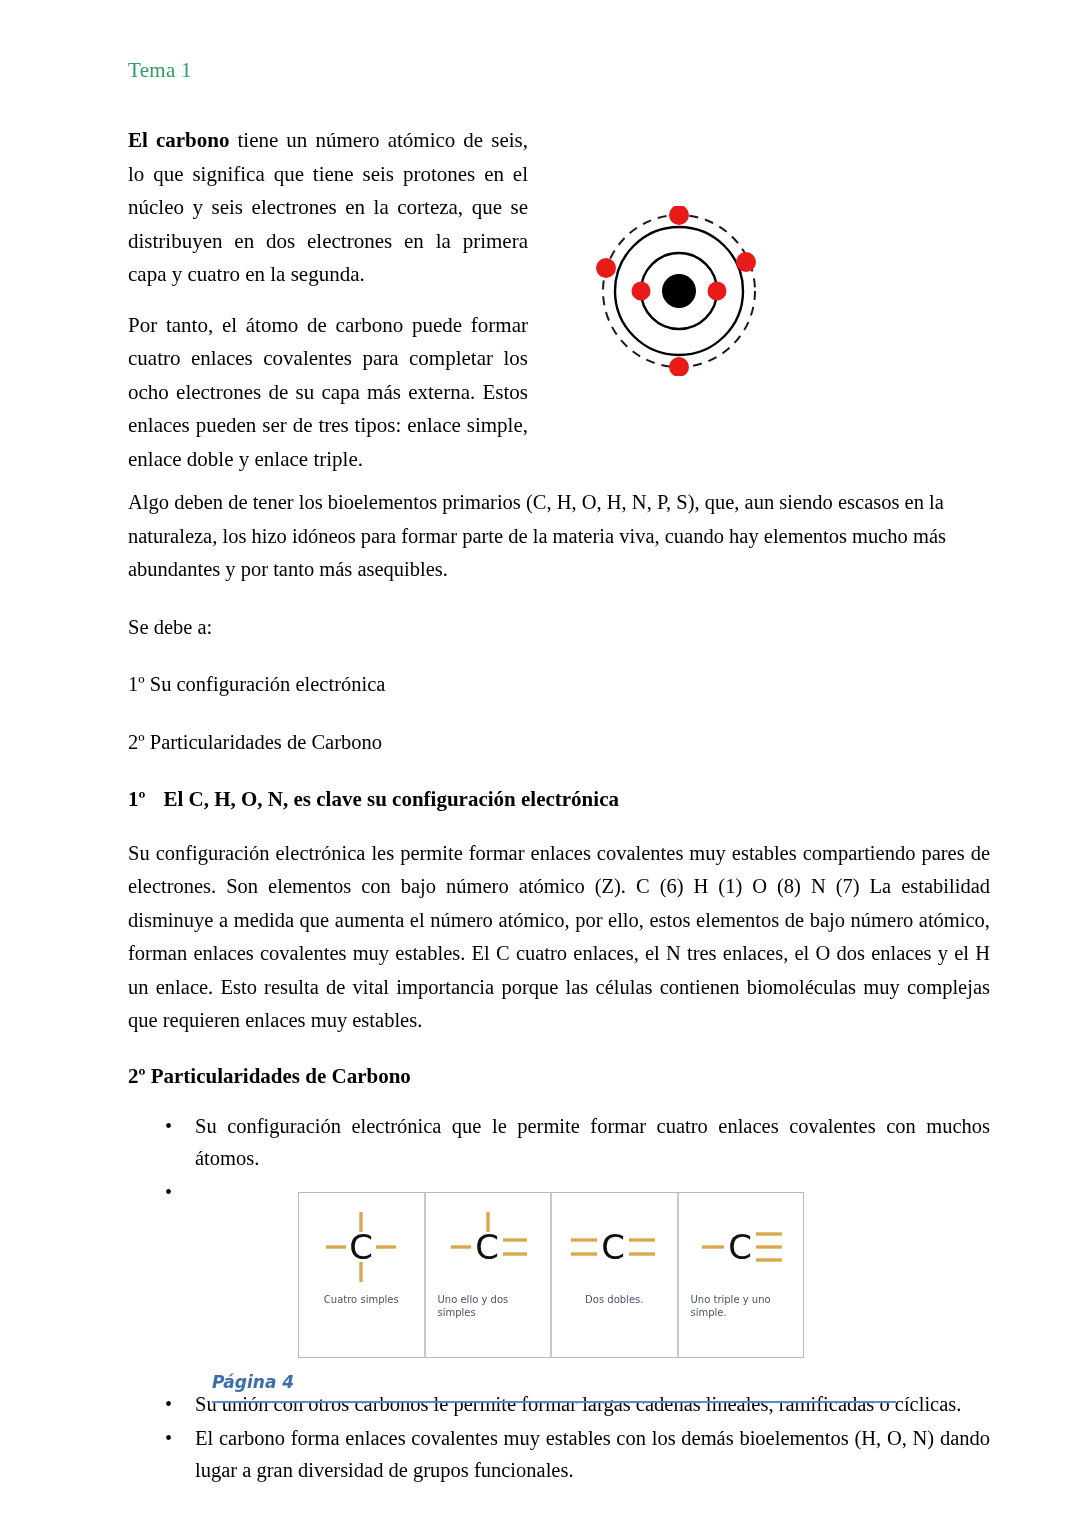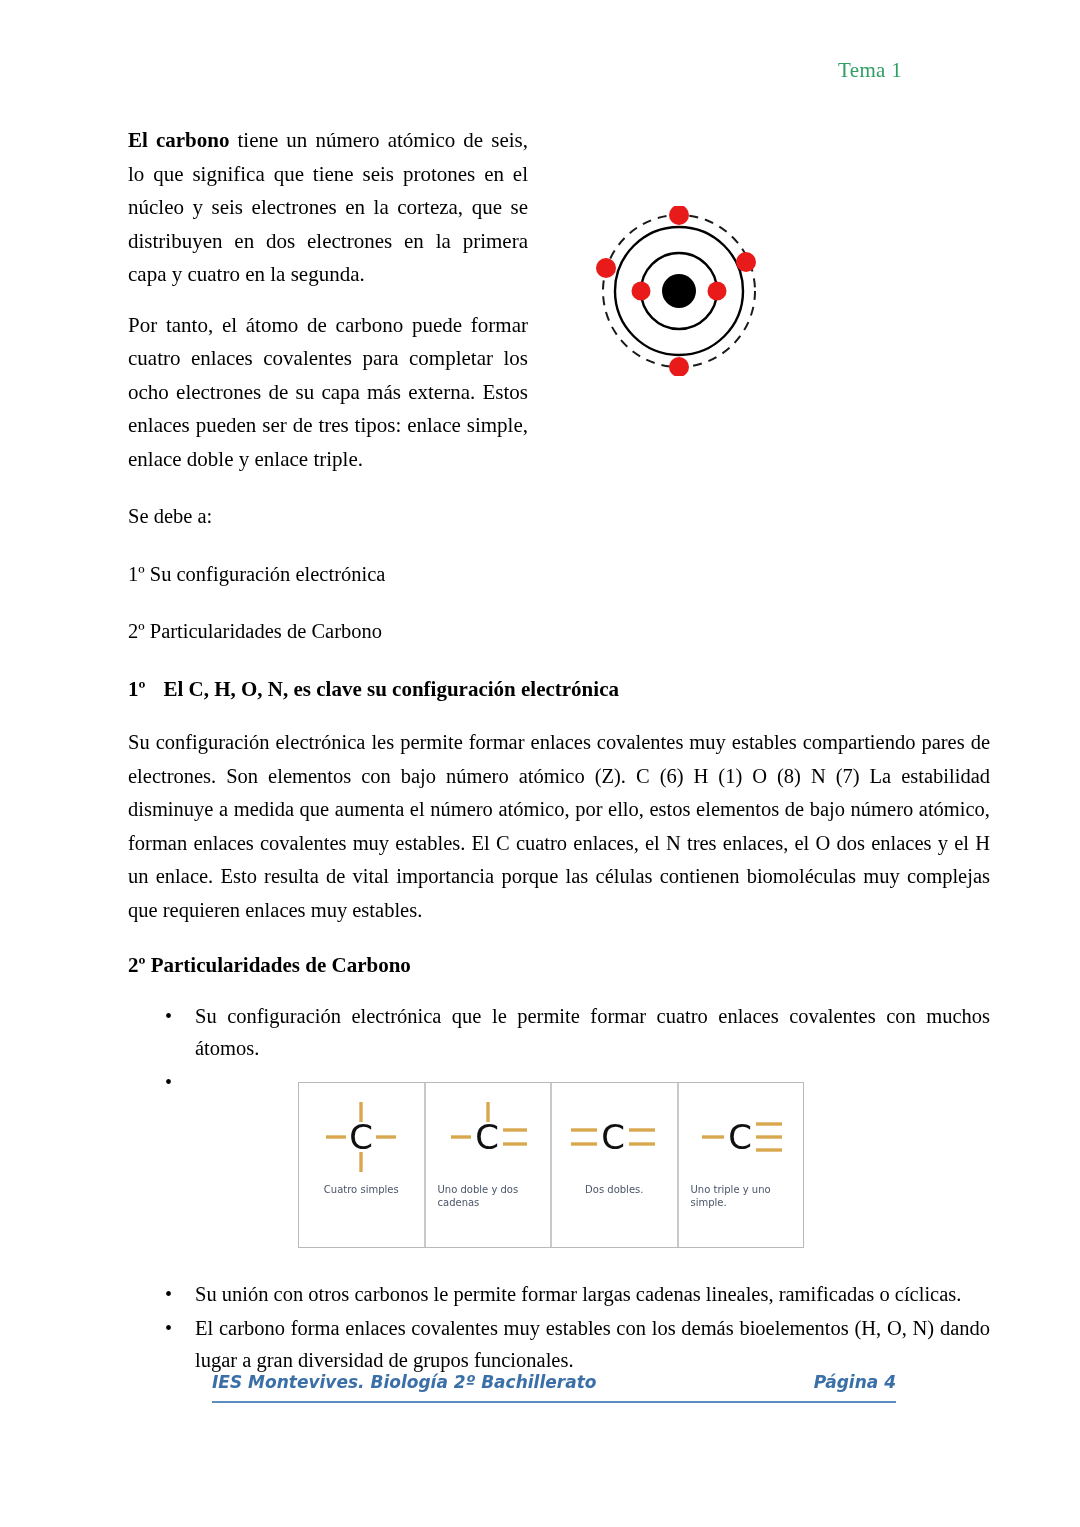--- a/index.html
+++ b/index.html
@@ -22,21 +22,21 @@
     background: #ffffff;
   }
 
   
   .header {
     position: absolute;
     top: 58px;
     left: 128px;
     right: 100px;
     height: 28px;
-    text-align: right;
+    text-align: left;
   }
   .header-title {
     font-family: "Liberation Serif", "DejaVu Serif", serif;
     font-size: 21px;
     color: #2e9e62;
     letter-spacing: 0.3px;
     padding-right: 78px;
   }
 
   
@@ -222,20 +222,21 @@
         </svg>
       </div>
 
       <div class="intro-col">
         <p><span class="bold">El carbono</span><span> tiene un número atómico de seis, lo que significa que tiene seis protones en el núcleo y seis electrones en la corteza, que se distribuyen en dos electrones en la primera capa y cuatro en la segunda.</span></p>
         <p>Por tanto, el átomo de carbono puede formar cuatro enlaces covalentes para completar los ocho electrones de su capa más externa. Estos enlaces pueden ser de tres tipos: enlace simple, enlace doble y enlace triple.</p>
       </div>
 
     </div>
 
+    <p class="body-text last-left" style="margin-top:10px;">Algo deben de tener los bioelementos primarios (C, H, O, H, N, P, S), que, aun siendo escasos en la naturaleza, los hizo idóneos para formar parte de la materia viva, cuando hay elementos mucho más abundantes y por tanto más asequibles.</p>
 
     <p class="plain-line" style="margin-top:24px;">Se debe a:</p>
     <p class="plain-line" style="margin-top:24px;">1º Su configuración electrónica</p>
     <p class="plain-line" style="margin-top:24px;">2º Particularidades de Carbono</p>
 
     <h2 class="section-heading" style="margin-top:24px;">
       <span class="heading-num">1º</span><span>El  C, H, O, N,  es clave su configuración electrónica</span>
     </h2>
 
     <p class="body-text" style="margin-top:20px;">Su configuración electrónica les permite formar enlaces covalentes muy estables compartiendo pares de electrones. Son elementos con bajo número atómico (Z).  C (6)    H (1)    O (8)    N (7) La estabilidad disminuye a medida que aumenta el número atómico, por ello, estos elementos de bajo número atómico, forman enlaces covalentes muy estables. El C cuatro enlaces, el N  tres enlaces, el O dos enlaces y el H un enlace. Esto resulta de vital importancia porque las células contienen biomoléculas muy complejas que requieren enlaces muy estables.</p>
@@ -269,21 +270,21 @@
           <svg width="110" height="92" viewBox="0 0 110 92" xmlns="http://www.w3.org/2000/svg">
             <g stroke="#d9a84e" stroke-width="3.4" stroke-linecap="butt">
               <line x1="18" y1="46" x2="38" y2="46"></line>
               <line x1="55" y1="11" x2="55" y2="31"></line>
               <line x1="70" y1="39" x2="94" y2="39"></line>
               <line x1="70" y1="53" x2="94" y2="53"></line>
             </g>
             <text x="54" y="58" text-anchor="middle" font-family="DejaVu Sans, Liberation Sans, sans-serif" font-size="34" fill="#111111">C</text>
           </svg>
         </div>
-        <div class="bond-caption">Uno doble y dos cadenas</div>
+        <div class="bond-caption">Uno ello y dos simples</div>
       </div>
 
       <div class="bond-panel center-cap">
         <div class="bond-art">
           <svg width="110" height="92" viewBox="0 0 110 92" xmlns="http://www.w3.org/2000/svg">
             <g stroke="#d9a84e" stroke-width="3.4" stroke-linecap="butt">
               <line x1="12" y1="39" x2="38" y2="39"></line>
               <line x1="12" y1="53" x2="38" y2="53"></line>
               <line x1="70" y1="39" x2="96" y2="39"></line>
               <line x1="70" y1="53" x2="96" y2="53"></line>
@@ -313,19 +314,18 @@
 
     <ul class="bullets" style="margin-top:30px;">
       <li><span class="bullet-dot">•</span><span>Su unión con otros carbonos le permite formar largas cadenas lineales, ramificadas o cíclicas.</span></li>
       <li><span class="bullet-dot">•</span><span>El carbono forma enlaces covalentes muy estables con los demás bioelementos (H, O, N) dando lugar a gran diversidad de grupos funcionales.</span></li>
     </ul>
 
   </div>
 
   <div class="footer">
     <div class="footer-row">
-      <span>IES Montevives. Biología 2º Bachillerato</span>
       <span>Página 4</span>
     </div>
     <div class="footer-rule"></div>
   </div>
 
 </div>
 
 </body></html>

